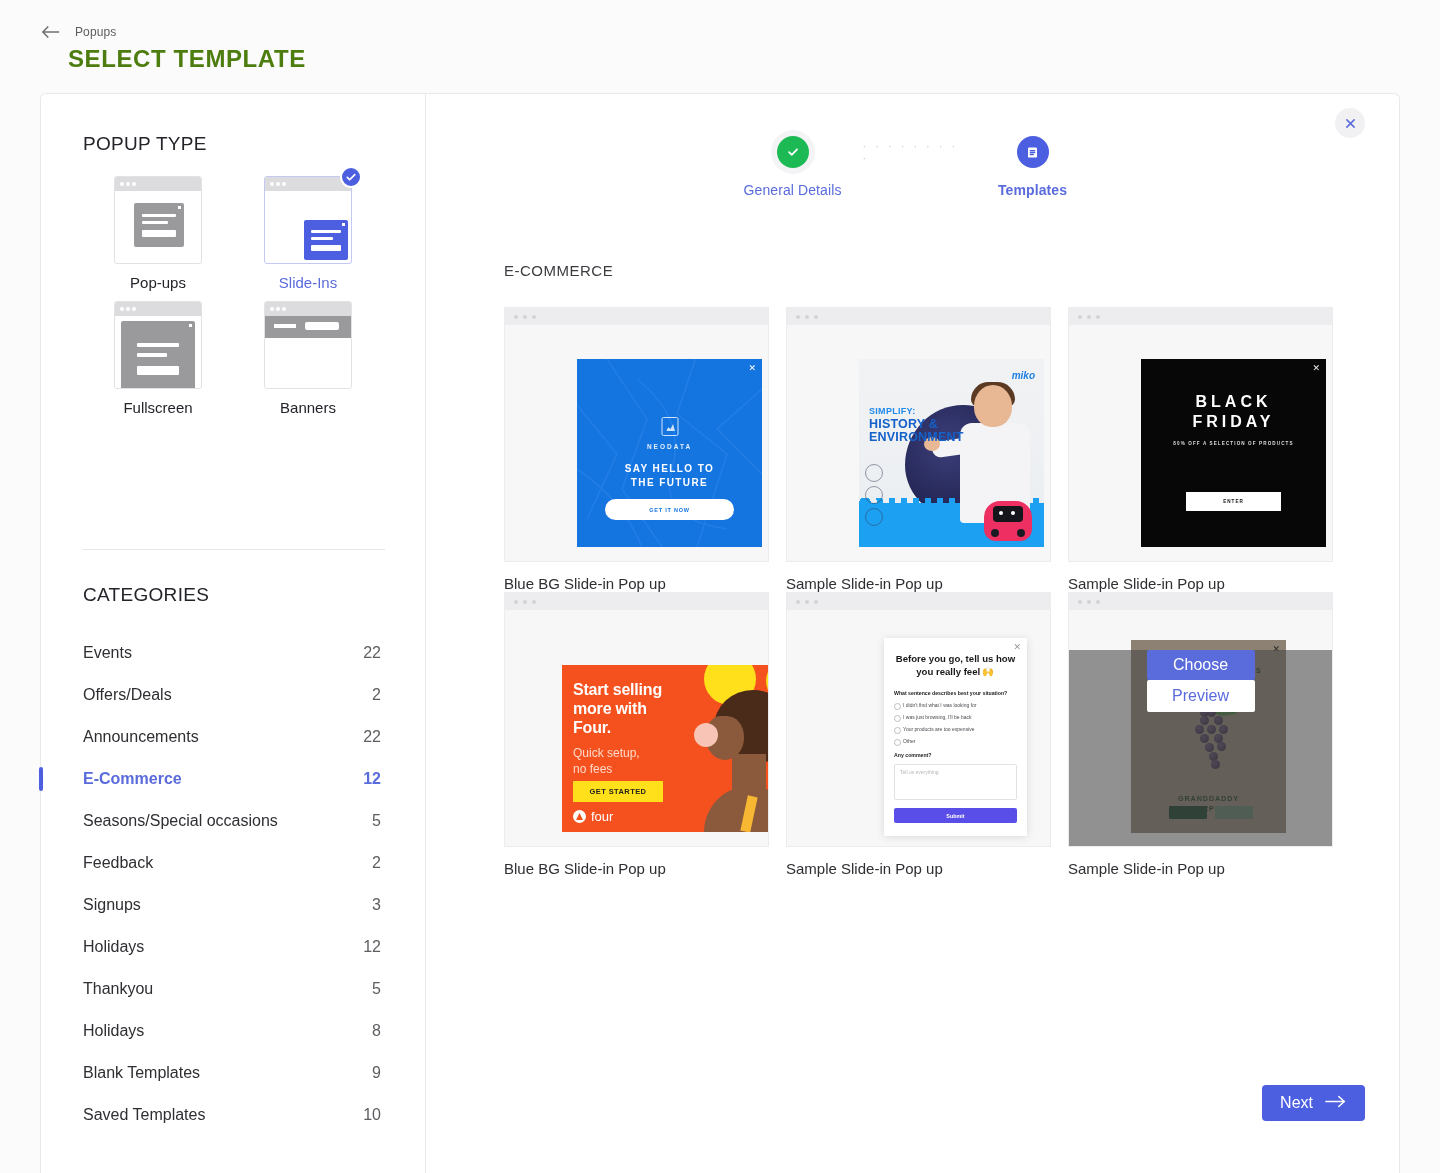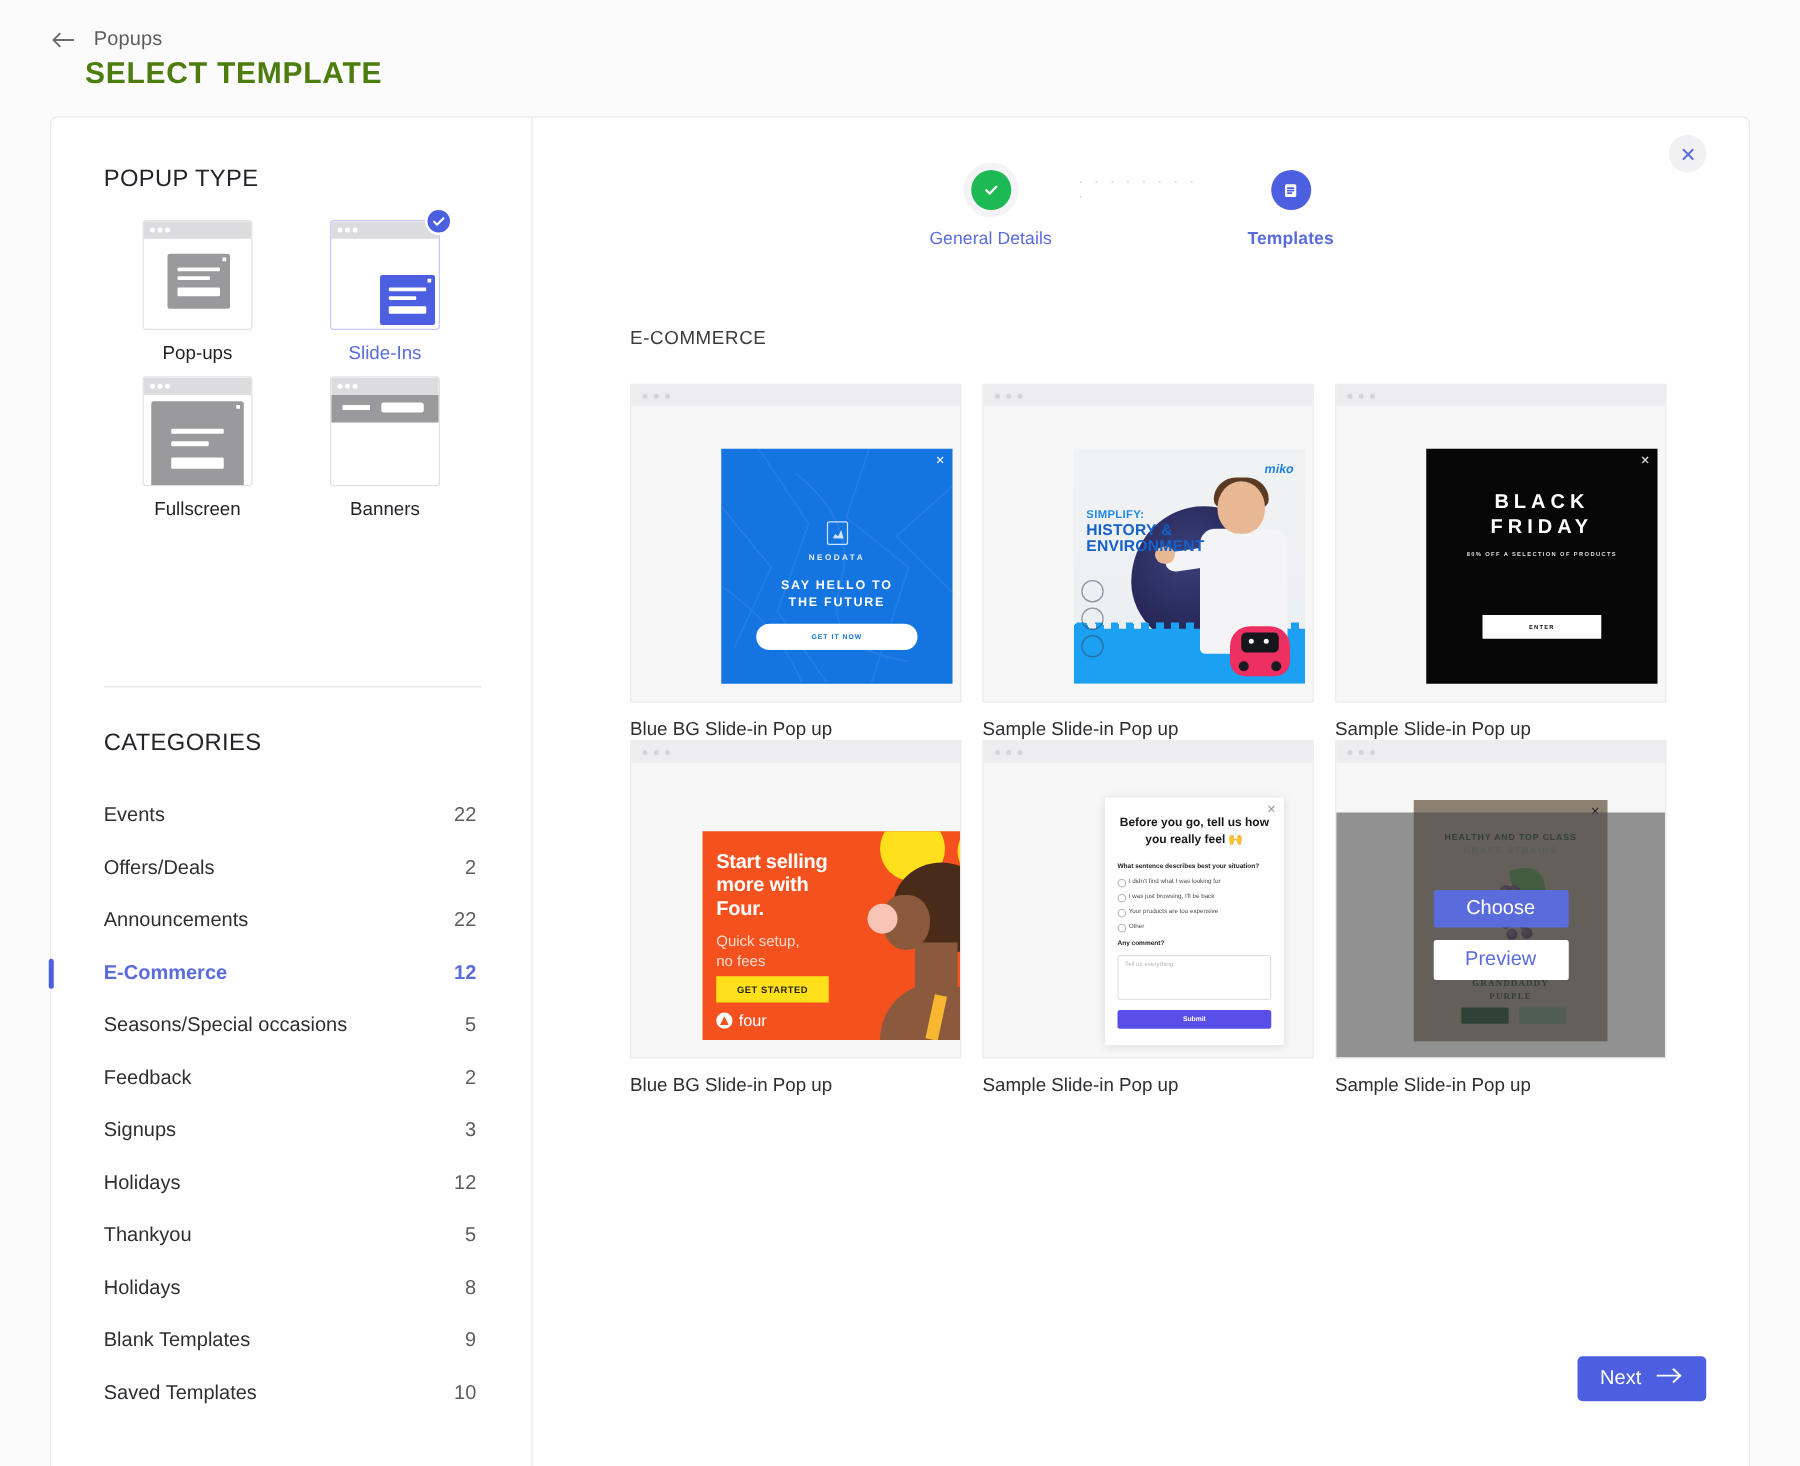--- a/index.html
+++ b/index.html
@@ -10,21 +10,21 @@
     background: #fafafa;
     font-family: "Liberation Sans", sans-serif;
     overflow: hidden;
   }
   .page { position: relative; width: 1440px; height: 1173px; background: #fbfbfb; }
 
   
   .header { position: absolute; left: 0; top: 0; width: 1440px; height: 93px; }
   .back-row { position: absolute; left: 40px; top: 22px; display: flex; align-items: center; gap: 13px; }
   .back-arrow { width: 22px; height: 20px; display: block; color: #6b6b6b; cursor: pointer; }
-  .back-label { font-size: 16px; color: #5d5d5d; letter-spacing: .1px; }
+  .back-label { font-size: 12px; color: #5d5d5d; letter-spacing: .1px; }
   .page-title {
     position: absolute; left: 68px; top: 45px;
     font-size: 24px; font-weight: bold; color: #4d7c0f;
     letter-spacing: .6px;
   }
 
   
   .panel {
     position: absolute; left: 40px; top: 93px;
     width: 1360px; height: 1080px;
@@ -328,30 +328,30 @@
   .c6 .g-t1 { position:absolute; left:0; right:0; top: 27px; text-align:center;
     font-size: 7px; font-weight:bold; color:#16351f; letter-spacing:.7px; }
   .c6 .g-t2 { position:absolute; left:0; right:0; top: 37px; text-align:center;
     font-size: 7px; font-weight:bold; color:#6e7b68; letter-spacing:1.4px; }
   .c6 .grape { position:absolute; left: 56px; top: 54px; width: 48px; height: 78px; }
   .c6 .grape .leaf { position:absolute; left: 22px; top: 0; width: 26px; height: 22px;
     background:#3f7a3a; border-radius: 0 60% 0 60%; transform: rotate(-10deg); }
   .c6 .grape .bunch { position:absolute; left: 8px; top: 14px; width: 34px; height: 62px; }
   .c6 .grape .bunch i { position:absolute; width: 9px; height: 9px; border-radius:50%;
     background: radial-gradient(circle at 35% 32%, #5c4a6e, #2a1f38); }
-  .c6 .g-n1 { position:absolute; left:0; right:0; top: 142px; text-align:center;
-    font-size: 7.2px; font-weight:bold; color:#16351f; letter-spacing:.9px; line-height: 10px; font-family: Liberation Serif, serif; }
+  .c6 .g-n1 { position:absolute; left:0; right:0; top: 154px; text-align:center;
+    font-size: 7.2px; font-weight:bold; color:#16351f; letter-spacing:.9px; line-height: 10px; }
   .c6 .g-btns { position:absolute; left: 38px; top: 166px; display:flex; gap: 8px; }
   .c6 .g-btns span { display:block; width: 38px; height: 13px; border-radius: 1px; }
   .c6 .g-btns .b1 { background:#123d22; }
   .c6 .g-btns .b2 { background:#5d7d6a; }
   .c6 .hover-overlay {
     position:absolute; left:0; right:0; top: 17px; bottom:0;
     background: rgba(70,70,70,.58);
-    display:flex; flex-direction:column; align-items:center; justify-content:center; gap: 10px; margin-top: 40px;
+    display:flex; flex-direction:column; align-items:center;  margin-top: 40px;
   }
   .c6 .h-choose {
     width: 108px; height: 30px; background:#5a6bdc; color:#fff;
     display:flex; align-items:center; justify-content:center;
     font-size: 16px; border-radius: 2px; cursor:pointer;
   }
   .c6 .h-preview {
     width: 108px; height: 32px; background:#fff; color:#5a6bdc;
     display:flex; align-items:center; justify-content:center;
     font-size: 16px; border-radius: 2px; cursor:pointer;

